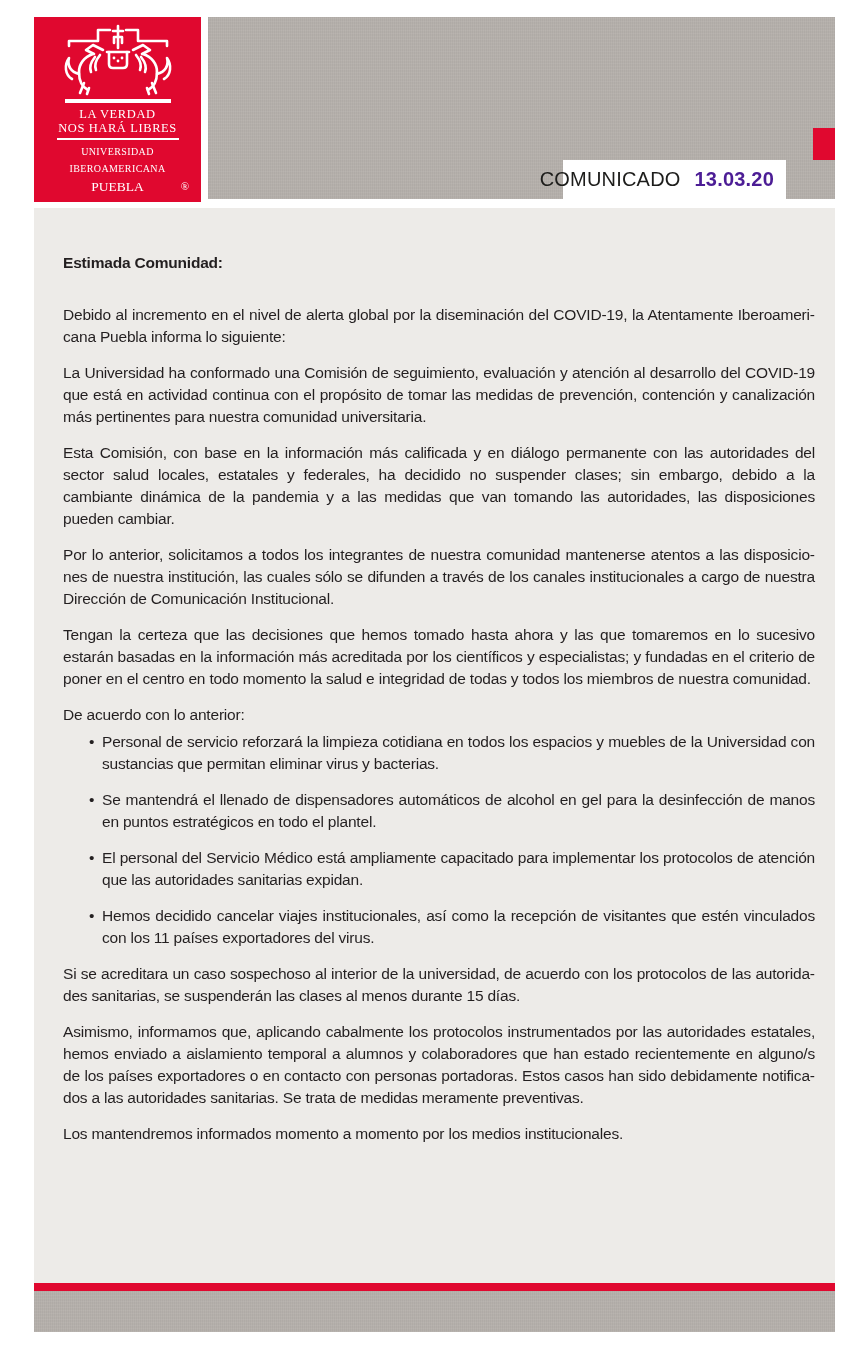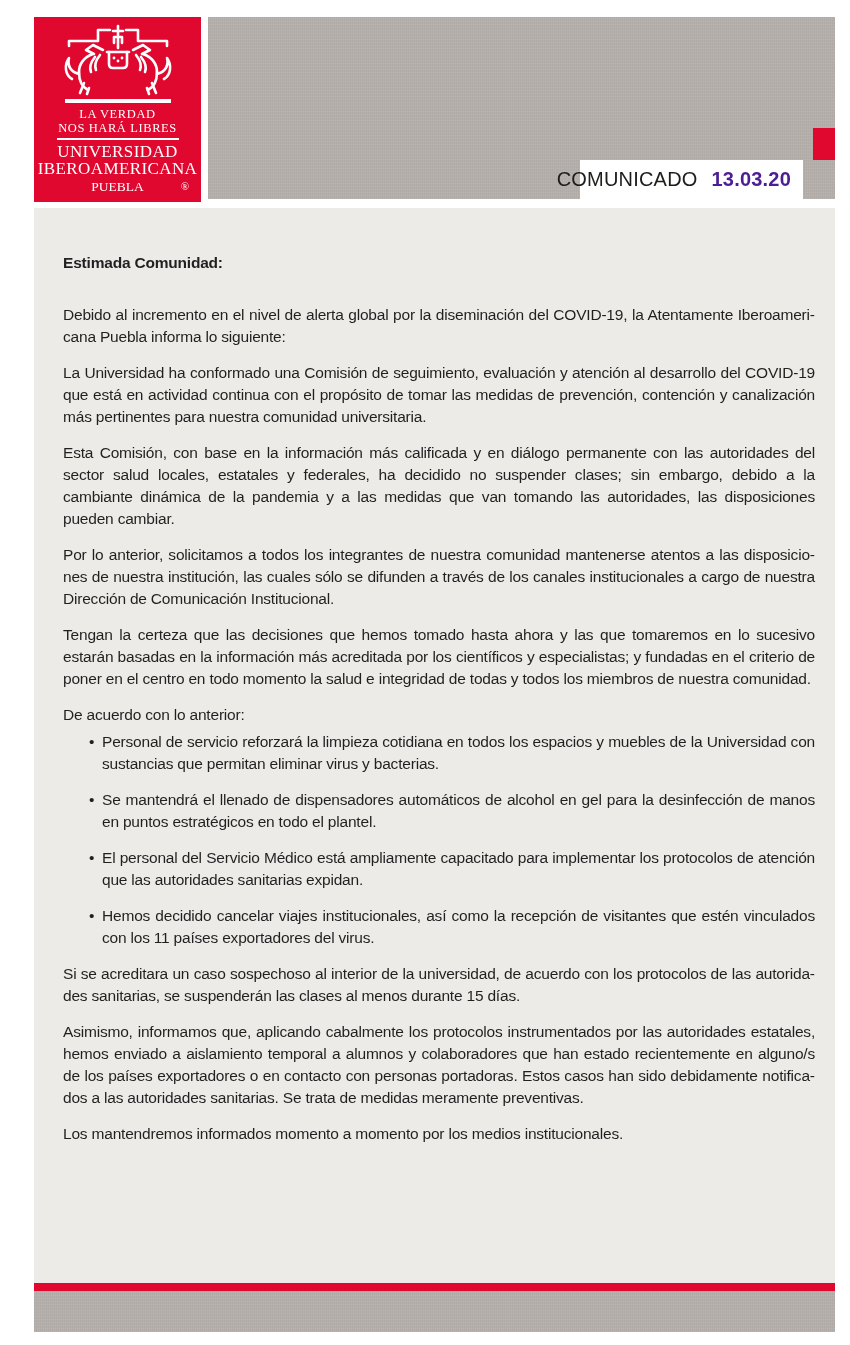--- a/index.html
+++ b/index.html
@@ -29,32 +29,32 @@
   .crest{display:block;margin:7px auto 0;}
   .logo-rule{background:#fff;margin:0 auto;}
   .rule-thick{width:106px;height:4px;margin-top:3px;}
   .rule-thin{width:122px;height:2px;margin-top:3px;}
   .motto{
     font-family:"Liberation Serif", serif;font-size:12.5px;line-height:14px;
     letter-spacing:.6px;margin-top:4px;
   }
   .motto span{display:block;}
   .uname{
-    font-family:"Liberation Serif", serif;font-size:17px;line-height:16.5px;
+    font-family:"Liberation Serif", serif;font-size:10px;line-height:16.5px;
     letter-spacing:.4px;margin-top:4px;
   }
   .uname span{display:block;}
   .puebla-row{
     position:relative;font-family:"Liberation Serif", serif;
     font-size:13.5px;margin-top:2px;line-height:15px;
   }
   .reg-mark{position:absolute;right:12px;top:0;font-size:11px;}
   .red-square{position:absolute;left:798px;top:128px;width:32px;height:32px;background:var(--red);}
   .comunicado-box{
-    position:absolute;left:565px;top:160px;width:223px;height:39px;background:#ffffff;
+    position:absolute;left:548px;top:160px;width:223px;height:39px;background:#ffffff;
     display:flex;align-items:center;justify-content:flex-end;
     gap:14px;padding-right:12px;box-sizing:border-box;
   }
   .com-label{font-size:20px;letter-spacing:.2px;color:#1d1d1b;}
   .com-date{font-size:20px;font-weight:bold;color:#4c1d95;letter-spacing:.2px;}
   
   .content{
     position:absolute;left:19px;top:208px;width:811px;height:1084px;
     background:var(--content-bg);box-sizing:border-box;
     padding:44px 30px 0 29px;

